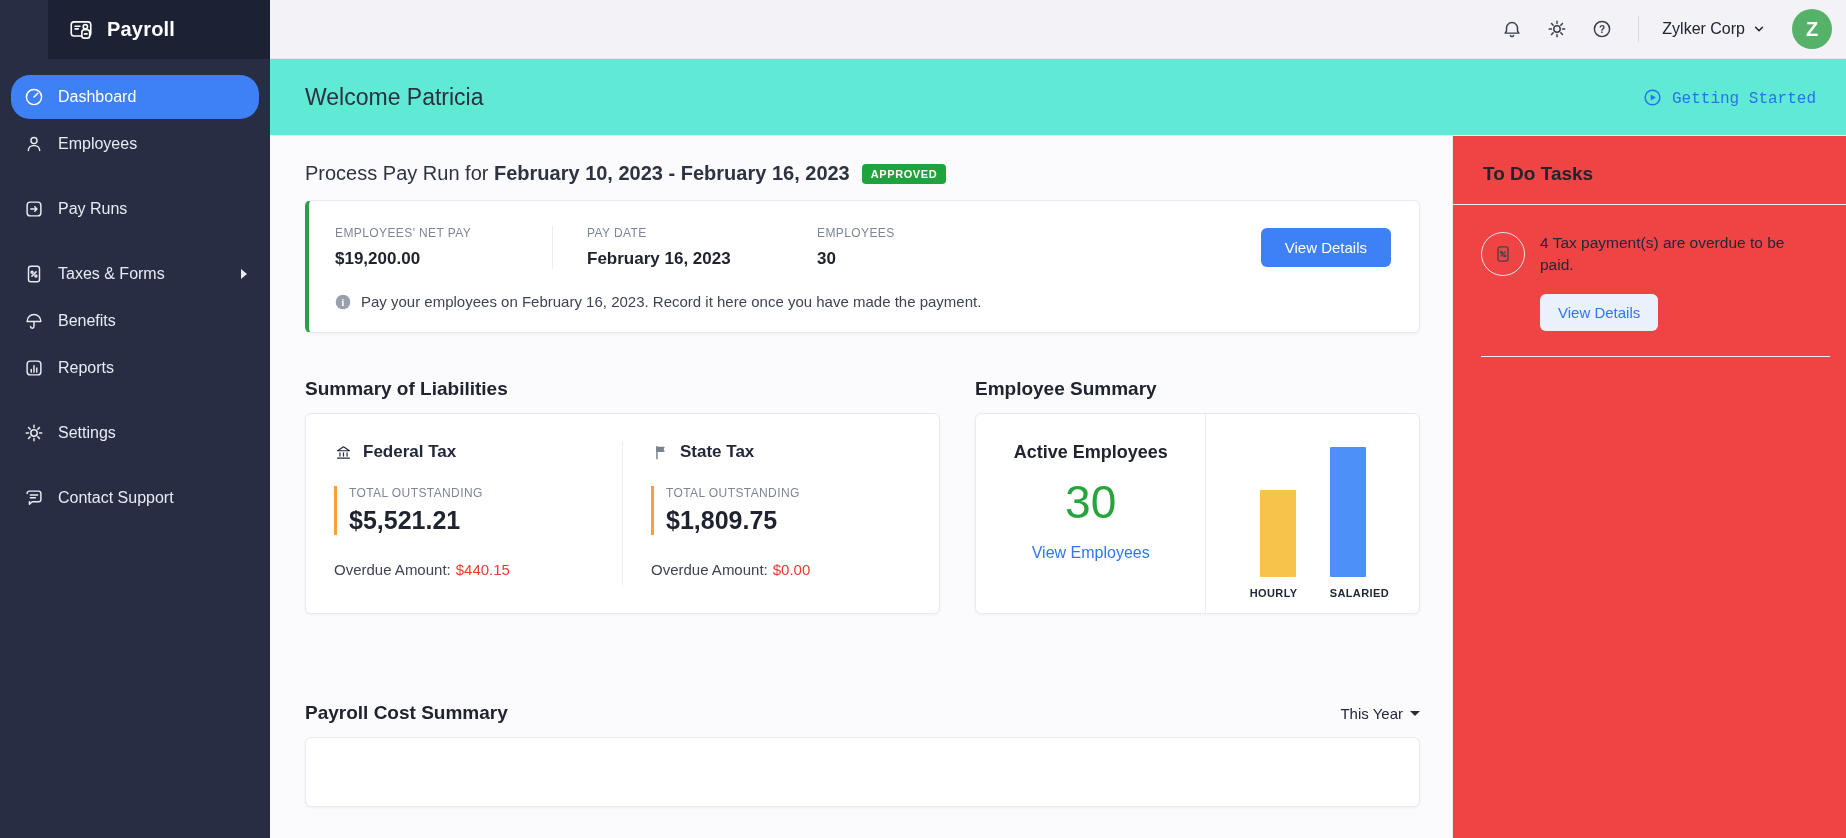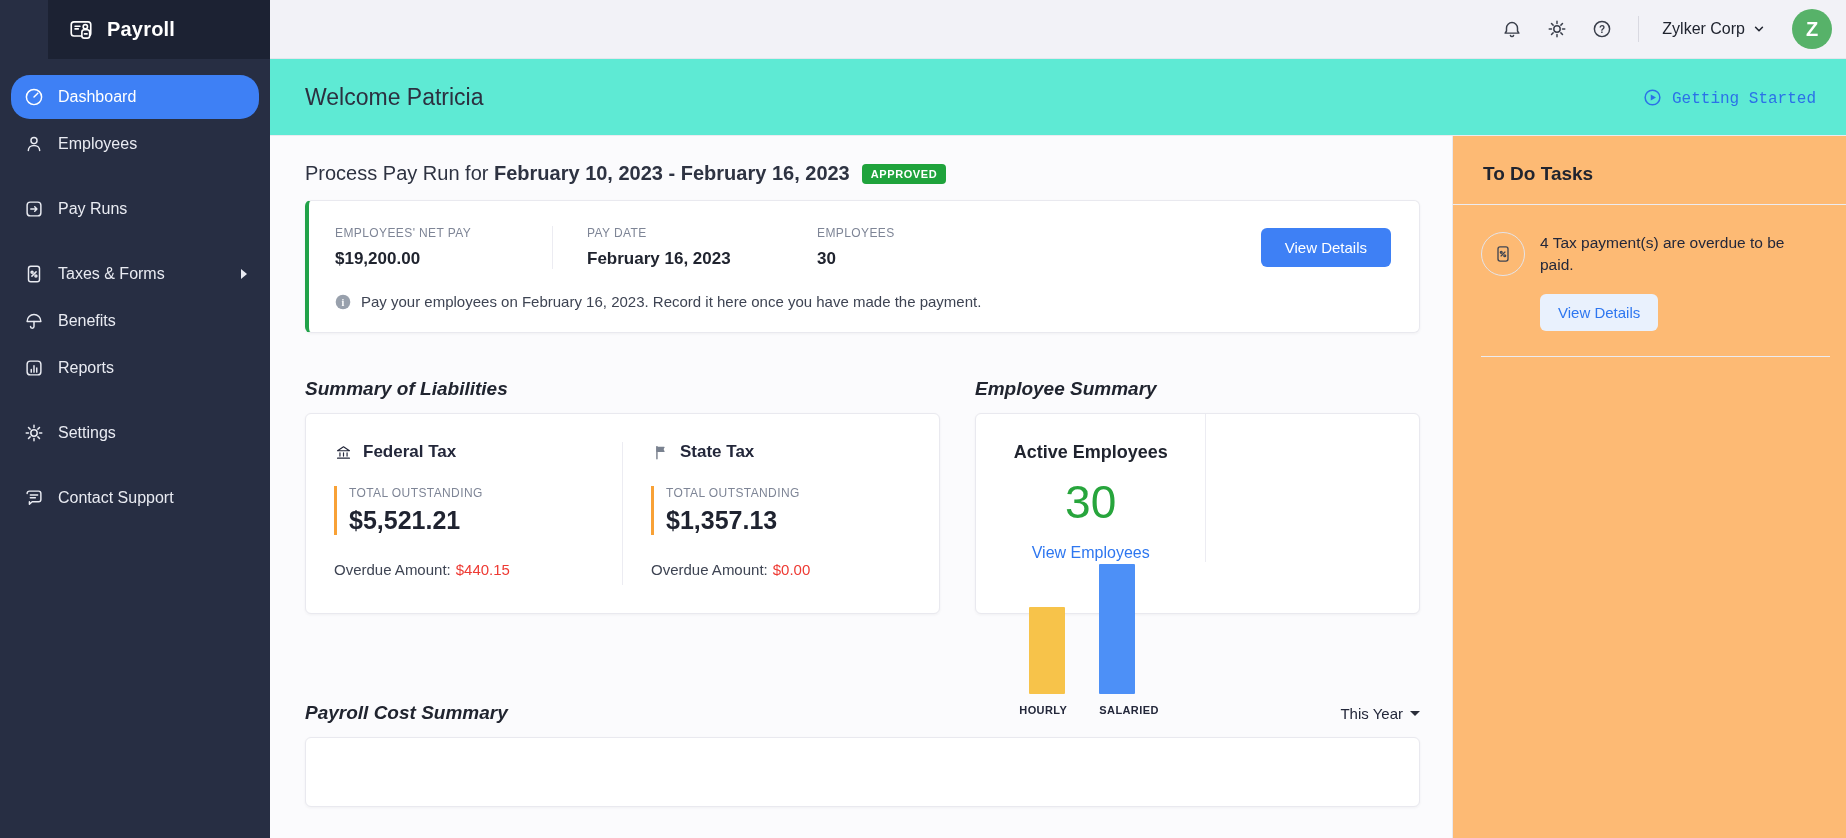--- a/index.html
+++ b/index.html
@@ -57,21 +57,21 @@
   .content { position: absolute; left: 270px; top: 59px; right: 0; bottom: 0; display: flex; flex-direction: column; }
   .welcome-row {
     height: 77px; background: #5eead4; border-bottom: 1px solid #EBEBF0;
     display: flex; align-items: center; padding: 0 30px 0 35px; flex: 0 0 77px;
   }
   .welcome-title { font-size: 23px; font-weight: 500; color: #2C3040; }
   .getting-started { margin-left: auto; display: flex; align-items: flex-end; gap: 9px; color: #2B71E8; font-size: 16px; cursor: pointer; font-family: Liberation Mono, monospace; }
 
   .body-row { flex: 1; display: flex; min-height: 0; }
   .main-col { width: 1182px; padding: 26px 32px 0 35px; background: #FBFBFD; overflow: hidden; }
-  .todo-col { width: 394px; background: #fdba74; border-left: 1px solid #E9E9EF; }
+  .todo-col { width: 394px; background: #ef4444; border-left: 1px solid #E9E9EF; }
 
   
   .payrun-title-row { display: flex; align-items: center; gap: 12px; margin-bottom: 15px; }
   .payrun-title { font-size: 20px; color: #2E3342; font-weight: 400; }
   .payrun-title b { font-weight: 700; }
   .approved-badge {
     background: #1FA33C; color: #FFFFFF; font-size: 11px; font-weight: 700;
     letter-spacing: .6px; padding: 4px 9px; border-radius: 4px;
   }
   .card {
@@ -87,32 +87,32 @@
   .view-details-btn {
     margin-left: auto; background: #3E80F5; color: #FFFFFF; font-size: 15px;
     border: none; border-radius: 6px; padding: 11px 24px; cursor: pointer;
     font-family: inherit;
   }
   .info-row { margin-top: 24px; display: flex; align-items: center; gap: 10px; }
   .info-text { font-size: 15px; color: #3E4453; }
 
   
   .section-row { display: grid; grid-template-columns: 635px 445px; gap: 35px; margin-top: 45px; }
-  .section-title { font-size: 19px; font-weight: 700; color: #20242F; margin-bottom: 13px; font-style: italic; }
+  .section-title { font-size: 19px; font-weight: 700; color: #20242F; margin-bottom: 13px; }
   .liab-card { height: 201px; display: flex; padding: 28px 0; }
   .liab-half { flex: 1; padding: 0 28px; }
   .liab-half.first { border-right: 1px solid #ECECF2; }
   .tax-head { display: flex; align-items: center; gap: 10px; font-size: 17px; font-weight: 600; color: #23273A; }
   .outstanding { margin-top: 24px; border-left: 3px solid #F8A136; padding-left: 12px; }
   .outstanding-label { font-size: 12px; color: #7E8596; letter-spacing: .4px; }
   .outstanding-amount { font-size: 25px; font-weight: 600; color: #1F2330; margin-top: 6px; }
   .overdue-row { margin-top: 26px; font-size: 15px; color: #3E4453; }
   .overdue-amount { color: #EE3A33; margin-left: 5px; }
 
-  .emp-card { height: 201px; display: flex; flex-direction: column; }
+  .emp-card { height: 201px; display: flex; }
   .emp-left { width: 52%; border-right: 1px solid #ECECF2; display: flex; flex-direction: column; align-items: center; padding-top: 28px; }
   .emp-left-title { font-size: 18px; font-weight: 600; color: #20242F; }
   .emp-count { font-size: 46px; color: #27A53C; margin-top: 12px; }
   .view-emp-link { font-size: 16px; color: #2E77F0; margin-top: 15px; cursor: pointer; }
   .emp-right { width: 48%; display: flex; flex-direction: column; justify-content: flex-end; align-items: center; padding-bottom: 14px; }
   .bars-row { display: flex; align-items: flex-end; gap: 34px; height: 132px; }
   .bar-col { display: flex; flex-direction: column; align-items: center; }
   .bar { width: 36px; border-radius: 1px; }
   .bar-labels { display: flex; gap: 34px; margin-top: 10px; }
   .bar-label { width: 46px; text-align: center; font-size: 11px; font-weight: 700; color: #23273A; letter-spacing: .4px; }
@@ -348,21 +348,21 @@
                 <span>
                   <svg width="19" height="19" viewBox="0 0 24 24" fill="none" stroke="#5E6574" stroke-width="1.5" stroke-linecap="round" stroke-linejoin="round">
                     <path d="M7.5 4.5V20"></path>
                     <path d="M7.5 5.5h9c-1.6 1.6-1.6 3.4 0 5h-9z" fill="#7A8290" stroke="#7A8290"></path>
                   </svg>
                 </span>
                 <span>State Tax</span>
               </div>
               <div class="outstanding">
                 <div class="outstanding-label">TOTAL OUTSTANDING</div>
-                <div class="outstanding-amount">$1,357.13</div>
+                <div class="outstanding-amount">$1,809.75</div>
               </div>
               <div class="overdue-row">
                 <span>Overdue Amount:</span><span class="overdue-amount">$0.00</span>
               </div>
             </div>
           </div>
         </div>
 
         <div>
           <div class="section-title">Employee Summary</div>

